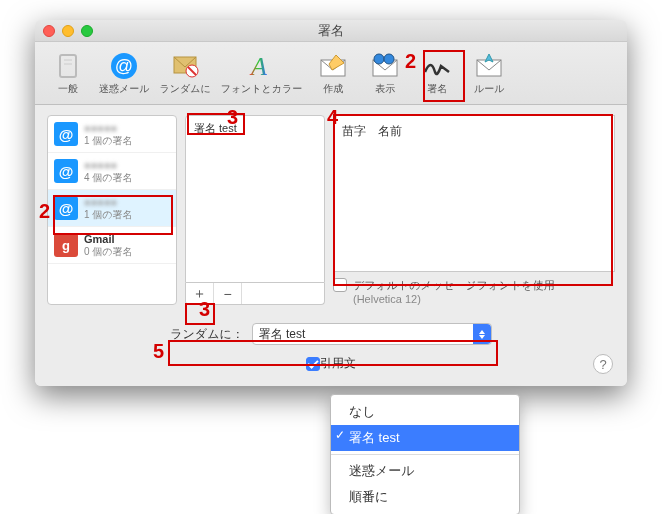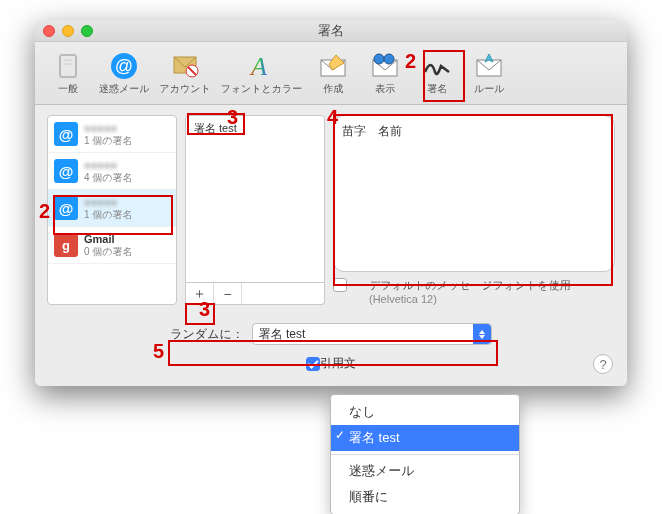--- a/index.html
+++ b/index.html
@@ -124,29 +124,29 @@
   }
   .content-col {
     flex:1;
     margin-left:8px;
     display:flex; flex-direction:column;
   }
   .content-box {
     flex:1;
     background:#fff;
     border:1px solid #c9c9c9;
-    border-radius:11px;
+    border-radius:0;
     padding:6px 8px;
     font-size:12px;
     line-height:1.5;
   }
   .caret { display:inline-block; width:1px; height:14px; background:#000; vertical-align:text-bottom; }
   .default-row {
     margin-top:6px;
-    display:flex; align-items:flex-start; gap:22px;
+    display:flex; align-items:flex-start; gap:6px;
     font-size:11px; color:#555;
   }
   .chk { width:14px; height:14px; border:1px solid #aaa; border-radius:3px; background:#fff;}
   .sel-row {
     margin-top:18px;
     display:flex; align-items:center; justify-content:center;
     gap:8px;
   }
   .select-ctl {
     width:240px; height:22px;
@@ -256,21 +256,21 @@
     </div>
     <div class="tb-item">
       <div class="tb-icon">
         <svg width="30" height="30">
             <rect x="4" y="6" width="22" height="16" fill="#e0c070" stroke="#b69340"></rect>
             <path d="M4 6 L15 16 L26 6" fill="none" stroke="#b69340"></path>
             <circle cx="22" cy="20" r="6" fill="#fff" stroke="#d33"></circle>
             <line x1="18" y1="16" x2="26" y2="24" stroke="#d33" stroke-width="2"></line>
           </svg>
       </div>
-      <span>アカウント</span>
+      <span>ランダムに</span>
     </div>
     <div class="tb-item" style="min-width:78px">
       <div class="tb-icon">
         <svg width="32" height="30">
             <defs>
               <linearGradient id="rb" x1="0" x2="1">
                 <stop offset="0" stop-color="#f33"></stop>
                 <stop offset=".5" stop-color="#3c3"></stop>
                 <stop offset="1" stop-color="#36f"></stop>
               </linearGradient>

